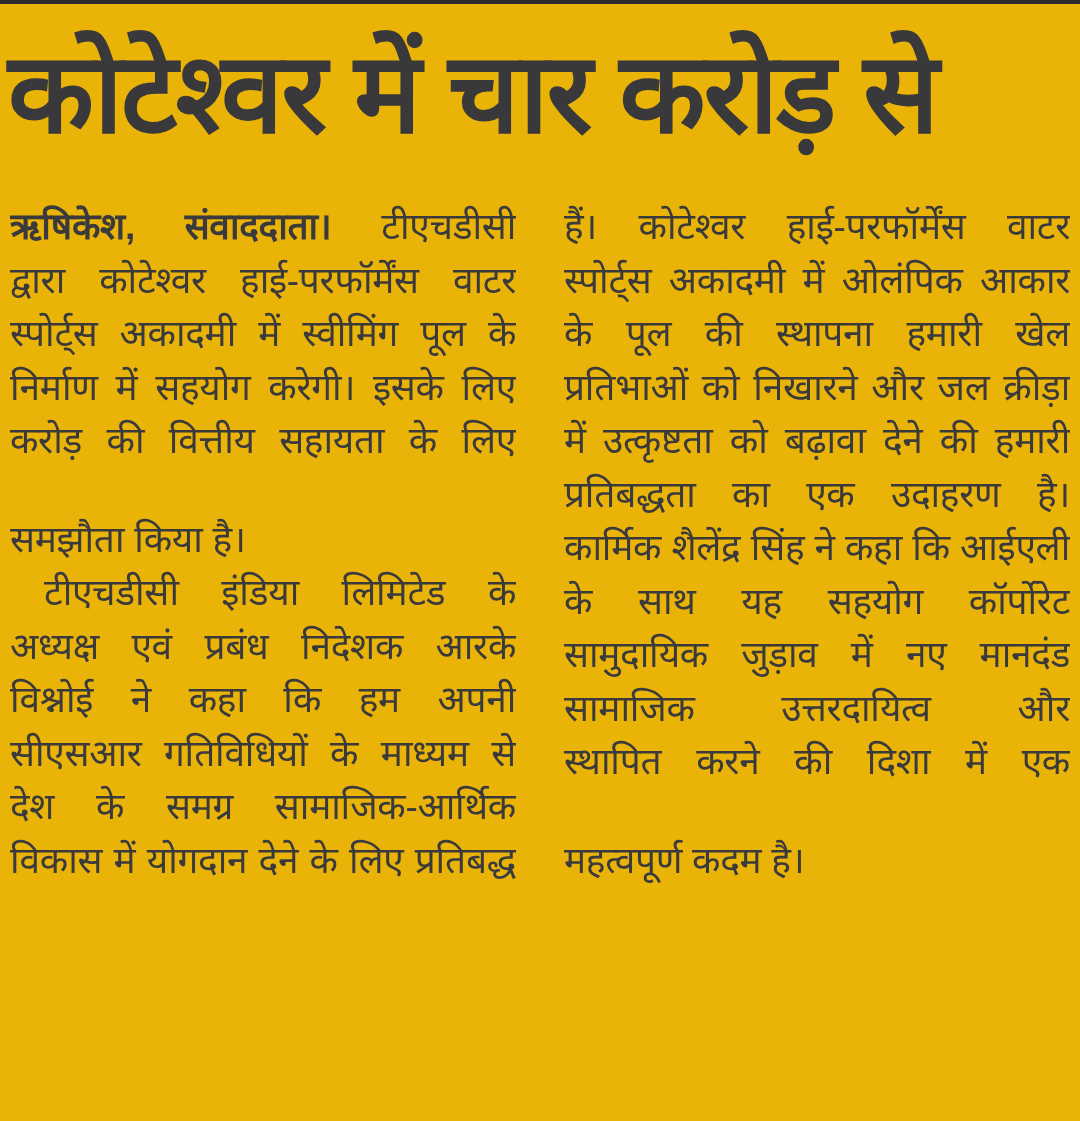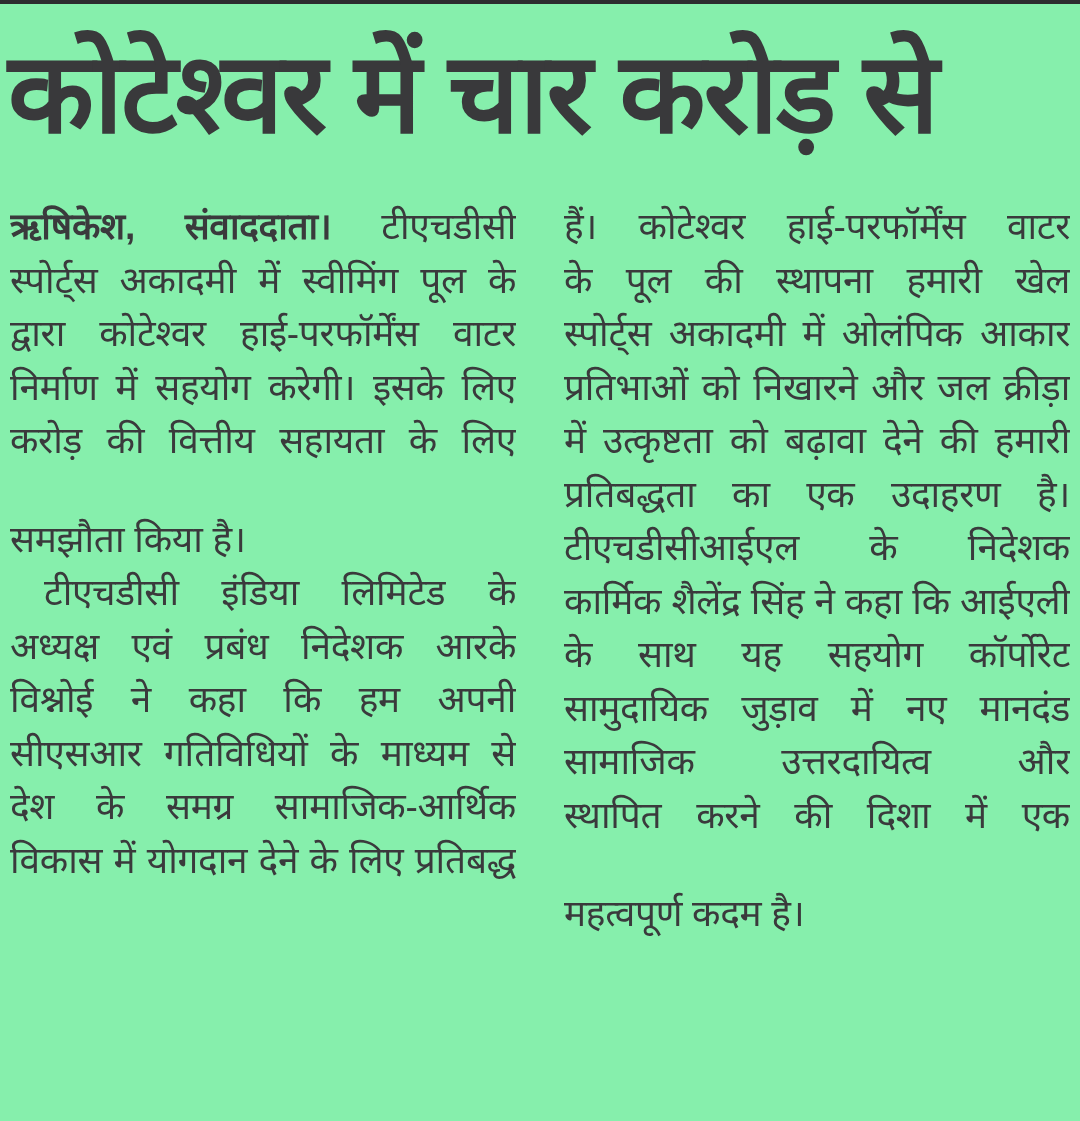--- a/index.html
+++ b/index.html
@@ -4,21 +4,21 @@
 <style>
   html, body {
     margin: 0;
     padding: 0;
     background: #ffffff;
   }
   .page {
     position: relative;
     width: 1080px;
     height: 1121px;
-    background: #86efac;
+    background: #eab308;
     overflow: hidden;
     font-family: "Liberation Sans", "DejaVu Sans", sans-serif;
     color: #3a3a3c;
     box-sizing: border-box;
   }
   .top-edge {
     position: absolute;
     top: 0; left: 0;
     width: 100%;
     height: 4px;
@@ -72,41 +72,40 @@
   <div class="top-edge"></div>
 
   <h1 class="headline">
     <span class="hl-line">कोटेश्वर में चार करोड़ से</span>
   </h1>
 
   <div class="body-columns">
 
     <div class="col">
       <div class="line"><span class="bold">ऋषिकेश, संवाददाता।</span><span> टीएचडीसी</span></div>
+      <div class="line">द्वारा कोटेश्वर हाई-परफॉर्मेंस वाटर</div>
       <div class="line">स्पोर्ट्स अकादमी में स्वीमिंग पूल के</div>
-      <div class="line">द्वारा कोटेश्वर हाई-परफॉर्मेंस वाटर</div>
       <div class="line">निर्माण में सहयोग करेगी। इसके लिए</div>
       <div class="line">करोड़ की वित्तीय सहायता के लिए</div>
       <div class="line lastline">समझौता किया है।</div>
       <div class="line indent">टीएचडीसी इंडिया लिमिटेड के</div>
       <div class="line">अध्यक्ष एवं प्रबंध निदेशक आरके</div>
       <div class="line">विश्नोई ने कहा कि हम अपनी</div>
       <div class="line">सीएसआर गतिविधियों के माध्यम से</div>
       <div class="line">देश के समग्र सामाजिक-आर्थिक</div>
       <div class="line">विकास में योगदान देने के लिए प्रतिबद्ध</div>
     </div>
 
     <div class="col">
       <div class="line">हैं। कोटेश्वर हाई-परफॉर्मेंस वाटर</div>
+      <div class="line">स्पोर्ट्स अकादमी में ओलंपिक आकार</div>
       <div class="line">के पूल की स्थापना हमारी खेल</div>
-      <div class="line">स्पोर्ट्स अकादमी में ओलंपिक आकार</div>
       <div class="line">प्रतिभाओं को निखारने और जल क्रीड़ा</div>
       <div class="line">में उत्कृष्टता को बढ़ावा देने की हमारी</div>
       <div class="line">प्रतिबद्धता का एक उदाहरण है।</div>
-      <div class="line">टीएचडीसीआईएल के निदेशक</div>
       <div class="line">कार्मिक शैलेंद्र सिंह ने कहा कि आईएली</div>
       <div class="line">के साथ यह सहयोग कॉर्पोरेट</div>
       <div class="line">सामुदायिक जुड़ाव में नए मानदंड</div>
       <div class="line">सामाजिक उत्तरदायित्व और</div>
       <div class="line">स्थापित करने की दिशा में एक</div>
       <div class="line lastline">महत्वपूर्ण कदम है।</div>
     </div>
 
   </div>
 </div>

